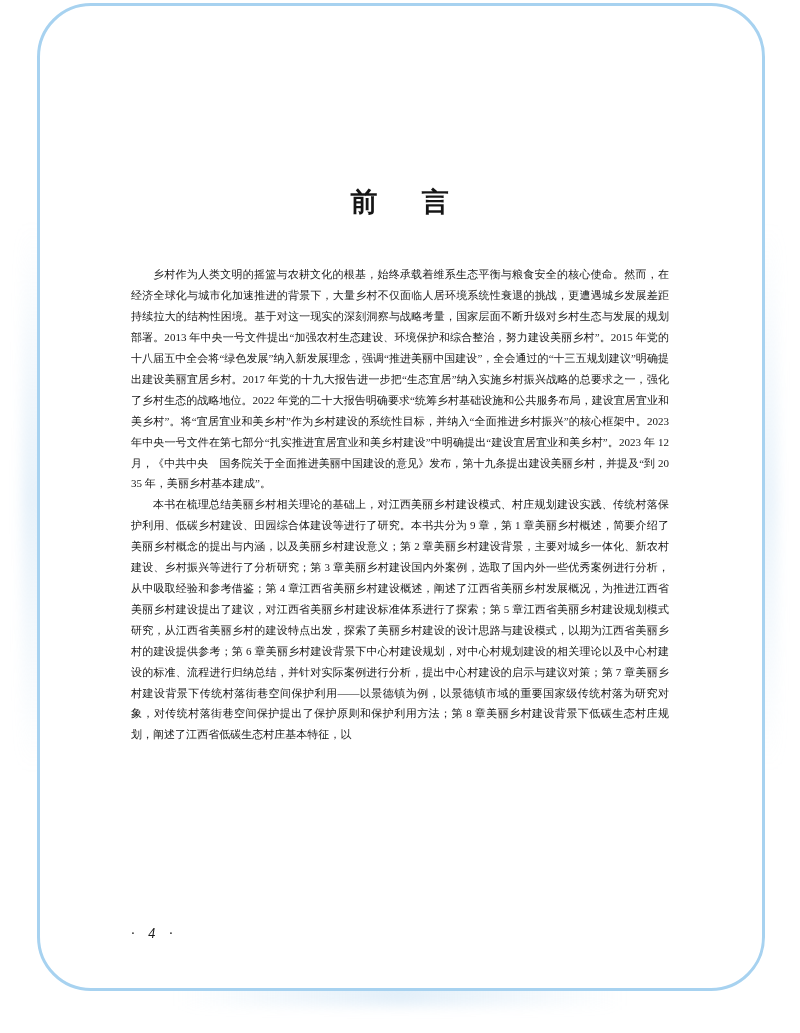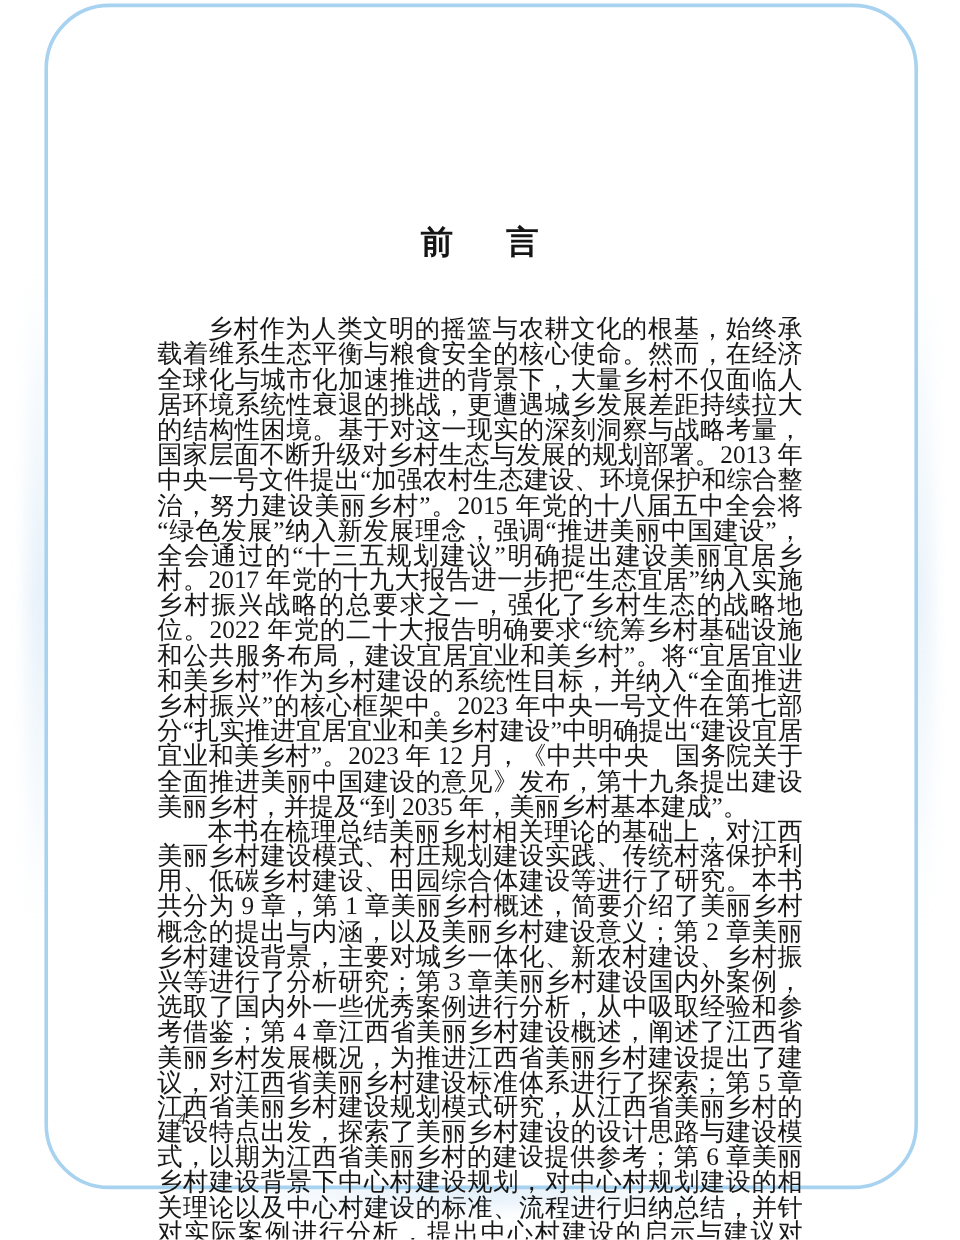--- a/index.html
+++ b/index.html
@@ -68,21 +68,21 @@
     letter-spacing: 0.02em;
     color: #151515;
     margin: 0 0 46px 0;
     line-height: 1.2;
     white-space: pre;
     font-family: "Liberation Serif", "DejaVu Serif", serif;
   }
 
   .body-copy p {
     margin: 0;
-    font-size: 21px;
+    font-size: 11px;
     line-height: 20.9px;
     color: #171717;
     text-align: justify;
     text-justify: inter-character;
     text-indent: 2em;
     letter-spacing: 0.002em;
     word-break: break-all;
   }
 
   .page-number {

